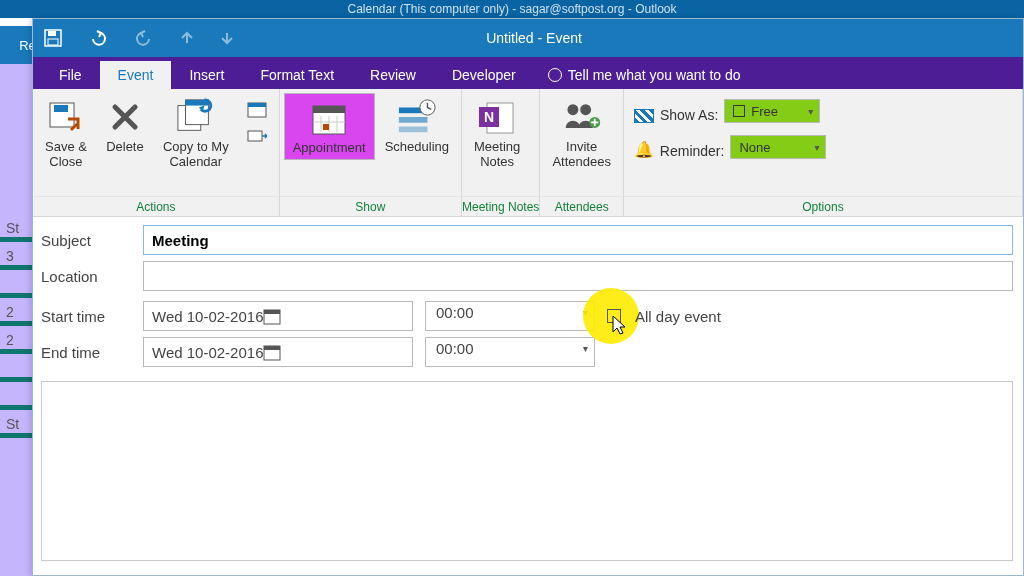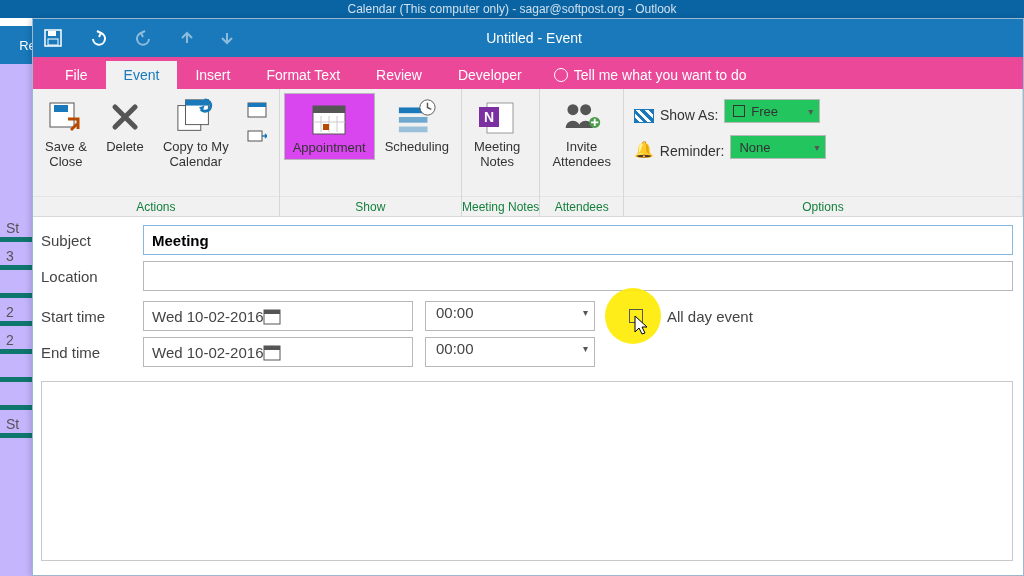--- a/index.html
+++ b/index.html
@@ -18,21 +18,21 @@
 
 .win { position:absolute; left:32px; top:18px; right:0; bottom:0; background:#fff; border:1px solid #9bb8d3; box-shadow:-2px 0 6px rgba(0,0,0,.15); display:flex; flex-direction:column; }
 
 
 .qat { height:38px; background:#1979ba; display:flex; align-items:center; padding:0 10px; gap:24px; position:relative; }
 .qat .q-icon { color:#fff; font-size:18px; cursor:pointer; }
 .qat .dim { opacity:.5; }
 .qat .win-title { position:absolute; left:0; right:0; text-align:center; color:#fff; font-size:14px; pointer-events:none;padding-left:12px; }
 
 
-.tabs { height:32px; background:#ec4899; display:flex; align-items:flex-end; padding-left:14px; gap:0; }
+.tabs { height:32px; background:#4c1d95; display:flex; align-items:flex-end; padding-left:8px; gap:0; }
 .tab { color:#fff; font-size:14px; padding:6px 18px; cursor:pointer; }
 .tab.active { background:#f1f1f1; color:#1979ba; }
 .tell { display:flex; align-items:center; gap:6px; color:#fff; font-size:14px; padding:6px 14px; cursor:text; }
 .bulb { width:14px; height:14px; border:1.5px solid #fff; border-radius:50%; position:relative; }
 
 
 .ribbon { height:128px; background:#f1f1f1; border-bottom:1px solid #d7d7d7; display:flex; }
 .group { border-right:1px solid #d7d7d7; display:flex; flex-direction:column; }
 .group-body { flex:1; display:flex; align-items:flex-start; padding:4px; gap:2px; }
 .group-label { height:20px; font-size:12px; color:#15803d; text-align:center; border-top:1px solid #e4e4e4; line-height:20px; }
@@ -40,37 +40,37 @@
 .rbtn.selected { background:#d946ef; border:1px solid #b8b8b8;justify-content:flex-end; }
 .rbtn .ic { width:40px; height:40px; display:flex; align-items:center; justify-content:center; margin-bottom:2px; }
 .rbtn .lbl { font-size:13px; color:#333; line-height:15px; }
 .stack { display:flex; flex-direction:column; gap:8px; padding:6px 6px; }
 .mini { width:24px; height:20px; display:flex; align-items:center; justify-content:center; cursor:pointer; }
 
 
 .optrow { display:flex; align-items:flex-end; gap:6px; font-size:14px; color:#333; height:26px; }
 .optrow .sw { width:20px; height:14px; background:repeating-linear-gradient(45deg,#1979ba,#1979ba 3px,#fff 3px,#fff 6px); border:1px solid #1979ba; }
 .bell { color:#e7a82b; font-size:16px; }
-.combo { border:1px solid #b8b8b8; background:#22c55e; height:24px; display:flex; align-items:center; padding:0 6px 0 8px; font-size:13px; gap:8px; min-width:96px; justify-content:space-between; cursor:pointer; }
+.combo { border:1px solid #b8b8b8; background:#84cc16; height:24px; display:flex; align-items:center; padding:0 6px 0 8px; font-size:13px; gap:8px; min-width:96px; justify-content:space-between; cursor:pointer; }
 .combo .sq { width:12px; height:12px; border:1px solid #333; }
 .caret { font-size:10px; color:#555; }
 
 
 svg { display:block; }
 
 
 .form { padding:8px 10px 10px 8px; font-size:15px; color:#444; }
 .frow { display:flex; align-items:center; margin-bottom:6px; }
 .frow .flabel { width:102px; }
 .txt { flex:1; border:1px solid #86b7e0; height:30px; padding:0 8px; font-size:15px; font-weight:600; outline:none; }
 .loc { border:1px solid #b8b8b8; font-weight:400; }
 .datebox { width:270px; border:1px solid #b8b8b8; height:30px; display:flex; align-items:center; padding:0 14px 0 8px; justify-content:flex-start; cursor:pointer; }
 .timebox { width:170px; border:1px solid #b8b8b8; height:30px; display:flex; align-items:center; padding:0 6px 8px 10px; justify-content:space-between; margin-left:12px; cursor:pointer; }
 .calglyph { width:18px; }
-.allday { margin-left:34px; display:flex; align-items:center; gap:24px; position:relative; }
+.allday { margin-left:12px; display:flex; align-items:center; gap:14px; position:relative; }
 .chk { width:14px; height:14px; border:1px solid #555; }
 .highlight { position:absolute; width:56px; height:56px; border-radius:50%; background:#ffeb00; left:-24px; top:-20px; opacity:.9; z-index:0; }
 .allday > * { z-index:1; }
 .cursor { position:absolute; left:4px; top:6px; z-index:2; }
 .body-area { border:1px solid #c9c9c9; margin-top:14px; height:180px; }
 
 
 .leftnums { font-size:15px; color:#666; }
 </style>
 </head>

